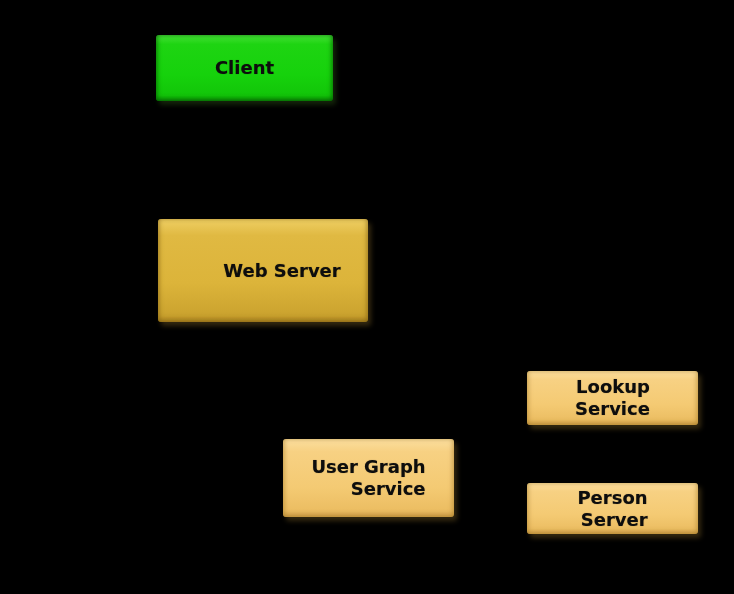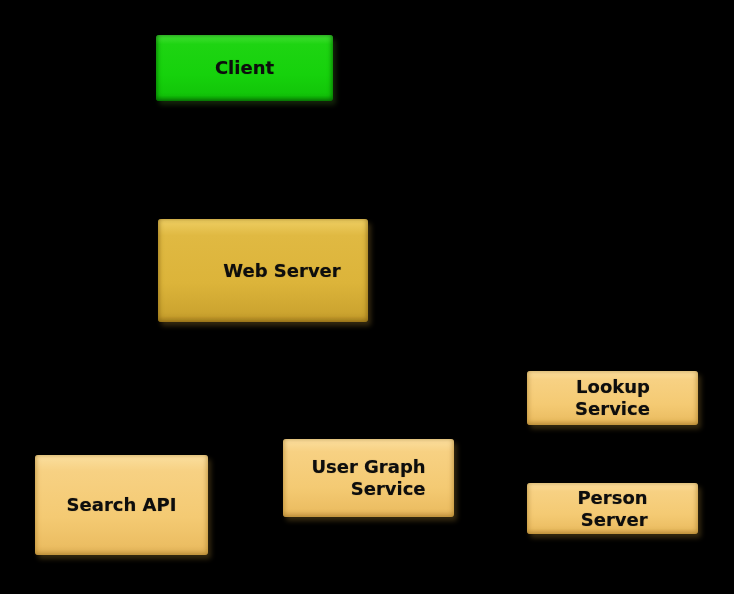--- a/index.html
+++ b/index.html
@@ -85,23 +85,20 @@
 <div class="canvas">
 
   <div class="node node--green" id="node-client">
     <span class="label">Client</span>
   </div>
 
   <div class="node node--gold" id="node-web-server">
     <span class="label">Web Server</span>
   </div>
 
-  <div class="node node--tan" id="node-search-api">
-    <span class="label">Search API</span>
-  </div>
 
   <div class="node node--tan" id="node-user-graph-service">
     <span class="label">User Graph
 Service</span>
   </div>
 
   <div class="node node--tan" id="node-lookup-service">
     <span class="label">Lookup
 Service</span>
   </div>

